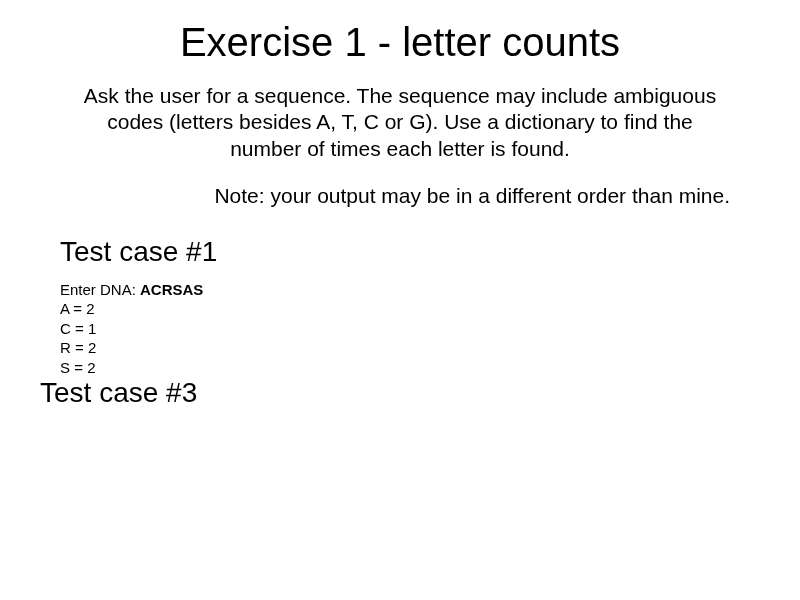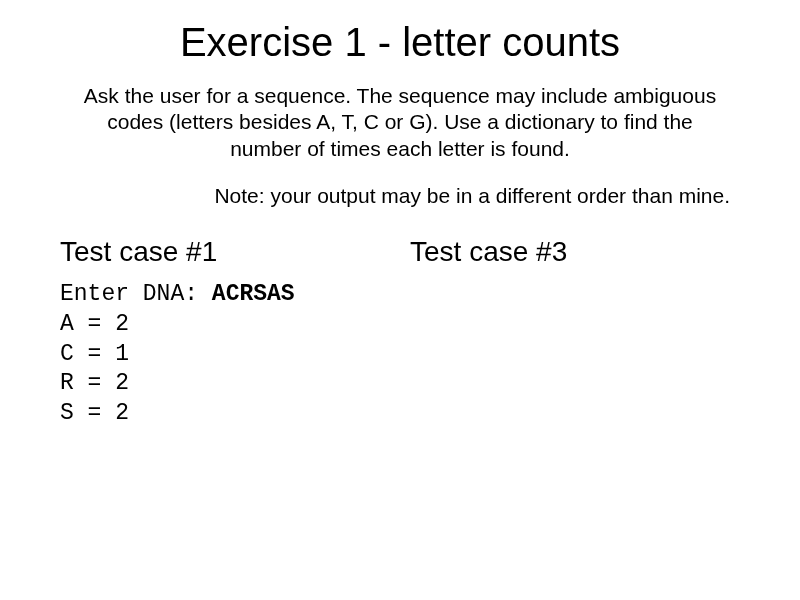--- a/index.html
+++ b/index.html
@@ -26,33 +26,34 @@
   }
   .note {
     font-size: 21px;
     text-align: right;
     margin: 3px 30px 28px 30px;
   }
   .cases {
     display: flex;
     justify-content: center;
     padding: 0 0px;
+    flex-direction: column;
   }
   .case {
     flex: 1;
   }
   .case:first-child { margin-left: 20px; }
   .case-title {
     font-size: 28px;
     font-weight: normal;
     margin-bottom: 12px;
   }
   .code {
-    font-family: Liberation Mono, monospace;
-    font-size: 23px;
+    font-family: Liberation Sans, sans-serif;
+    font-size: 15px;
     white-space: pre;
     line-height: 1.3;
   }
   .bold { font-weight: bold; }
 </style>
 </head>
 <body>
 
 <h1 class="title">Exercise 1 - letter counts</h1>
 

